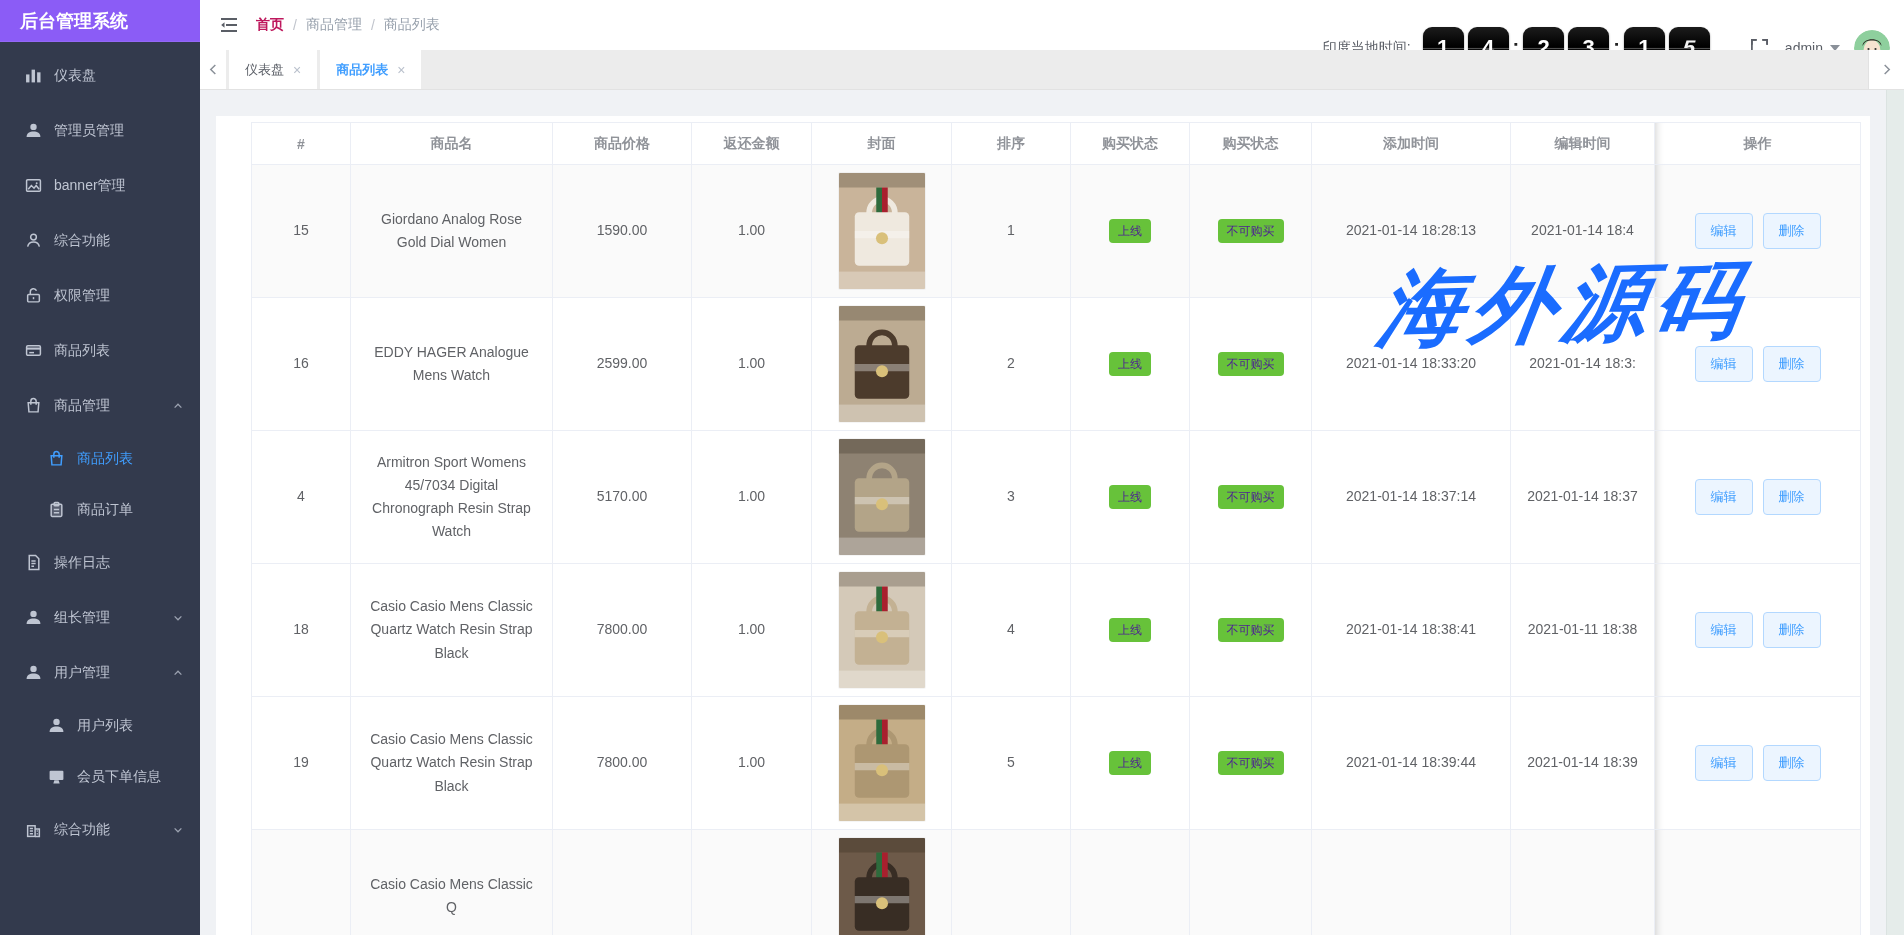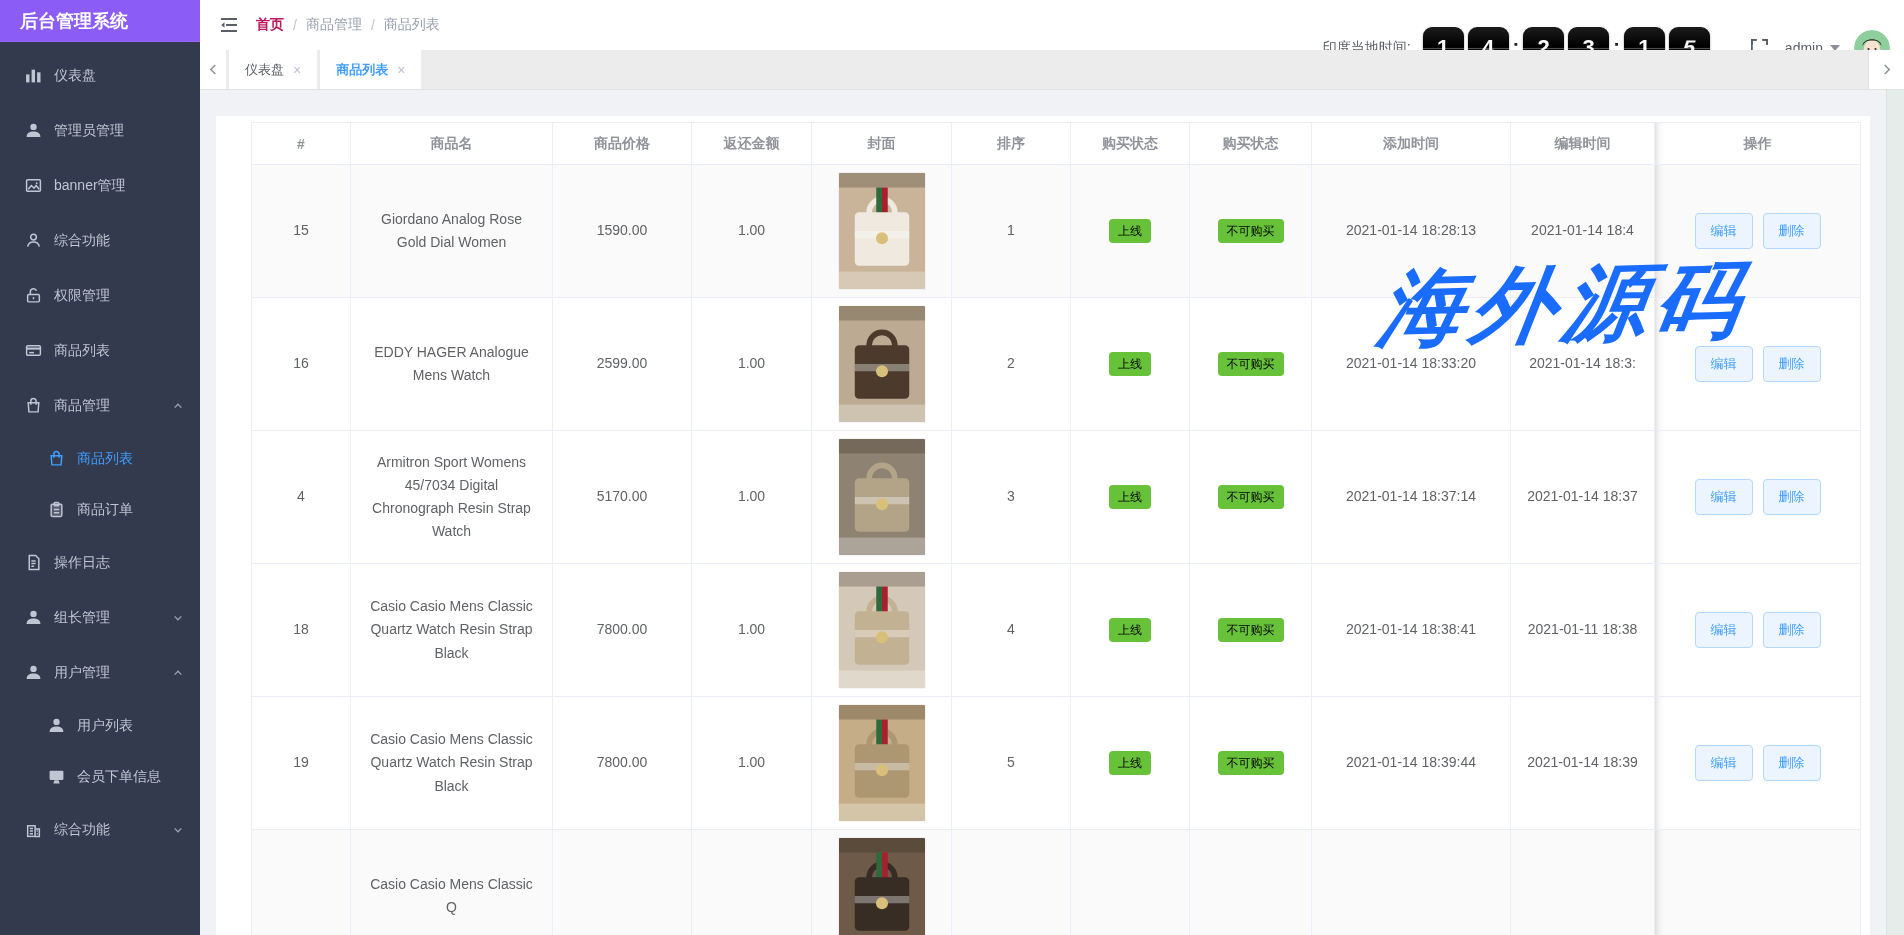--- a/index.html
+++ b/index.html
@@ -67,21 +67,21 @@
   table.grid { border-collapse:collapse; table-layout:fixed; width:1609px; font-size:14px; color:#606266; }
   .grid th, .grid td { border:1px solid #ebeef5; text-align:center; vertical-align:middle; }
   .grid th { height:42px; color:#909399; font-weight:bold; font-size:14px; background:#fff; padding:0 4px; }
   .grid td { height:132px; padding:8px 10px; line-height:1.65; }
   .grid tr.striped td { background:#fafafa; }
   .grid td.cell-name { padding:8px 14px; }
   .grid td.cell-edited { white-space:nowrap; overflow:hidden; }
   .grid th.op, .grid td.op { box-shadow:inset 10px 0 10px -10px rgba(0,0,0,.22); background:#fff; }
   .grid tr.striped td.op { background:#fafafa; }
   .cover { width:86px; height:116px; margin:0 auto; border-radius:1px; overflow:hidden; box-shadow:0 0 0 1px rgba(0,0,0,.04); }
-  .badge { display:inline-block; background:#67c23a; color:#000000; font-size:12px; border-radius:4px;
+  .badge { display:inline-block; background:#67c23a; color:#4c1d95; font-size:12px; border-radius:4px;
            padding:6px 9px; line-height:1; white-space:nowrap; }
   .btn-mini { background:#ecf5ff; border:1px solid #b3d8ff; color:#409eff; border-radius:4px;
               font-size:13px; padding:8px 15px; cursor:pointer; font-family:inherit; }
   .btn-mini + .btn-mini { margin-left:10px; }
 
   .watermark { position:absolute; left:1180px; top:158px; z-index:6; pointer-events:none;
                font-family:"DejaVu Serif","Liberation Serif",serif; font-style:italic; font-weight:bold;
                font-size:84px; letter-spacing:8px; color:#1a6cff; white-space:nowrap;
                transform:rotate(-1.5deg) skewX(-10deg); }
 

